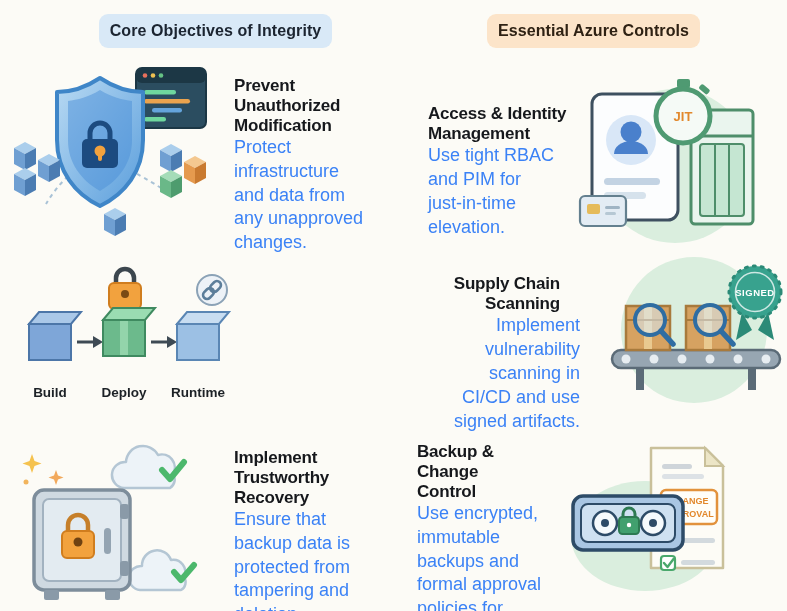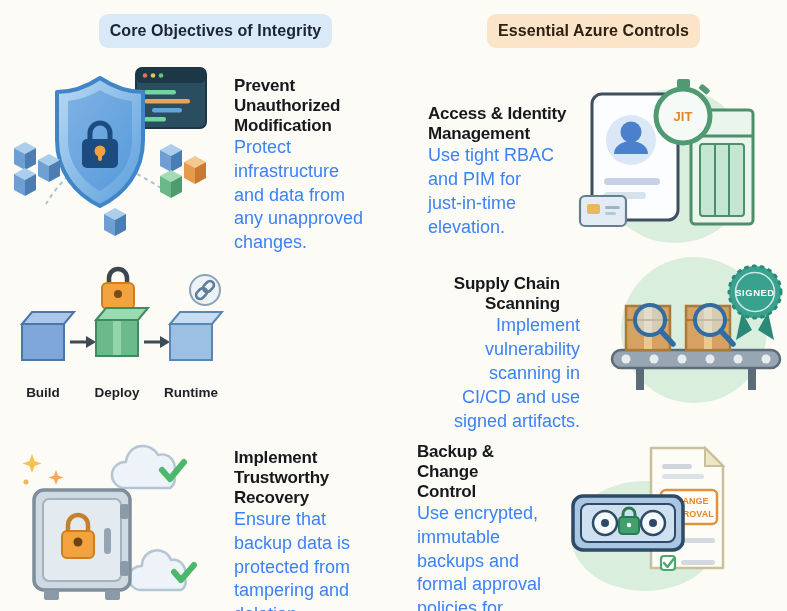--- a/index.html
+++ b/index.html
@@ -105,21 +105,21 @@
         <use href="#cubeB" x="92" y="150"></use>
       </svg>
     </div>
     <div class="text-wrap pt18">
       <div class="title w150">Prevent Unauthorized Modification</div>
       <div class="desc dw135">Protect infrastructure and data from any unapproved changes.</div>
     </div>
   </div>
 
   <div class="cell cell-l2">
-    <div class="icon-wrap-left" style="padding-top:12px;">
+    <div class="icon-wrap-left" style="padding-top:12px;text-align:right;">
       <svg width="215" height="142" viewBox="0 0 215 142">
         <circle cx="193" cy="28" r="15" fill="#edf2f7" stroke="#8ba2b6" stroke-width="2"></circle>
         <g transform="translate(193,28) rotate(-45)" stroke="#5c7e9a" stroke-width="2.6" fill="none">
           <rect x="-11" y="-4" width="12" height="8" rx="4"></rect>
           <rect x="-1" y="-4" width="12" height="8" rx="4"></rect>
         </g>
         <path d="M97,22 v-6 a9,9 0 0 1 18,0 v6" stroke="#3c464e" stroke-width="4.5" fill="none"></path>
         <rect x="90" y="21" width="32" height="26" rx="5" fill="#f2a23e" stroke="#d07d1e" stroke-width="2"></rect>
         <circle cx="106" cy="32" r="4" fill="#7a4a14"></circle>
         <polygon points="10,62 20,50 62,50 52,62" fill="#aac8e8" stroke="#4c76a8" stroke-width="2"></polygon>

